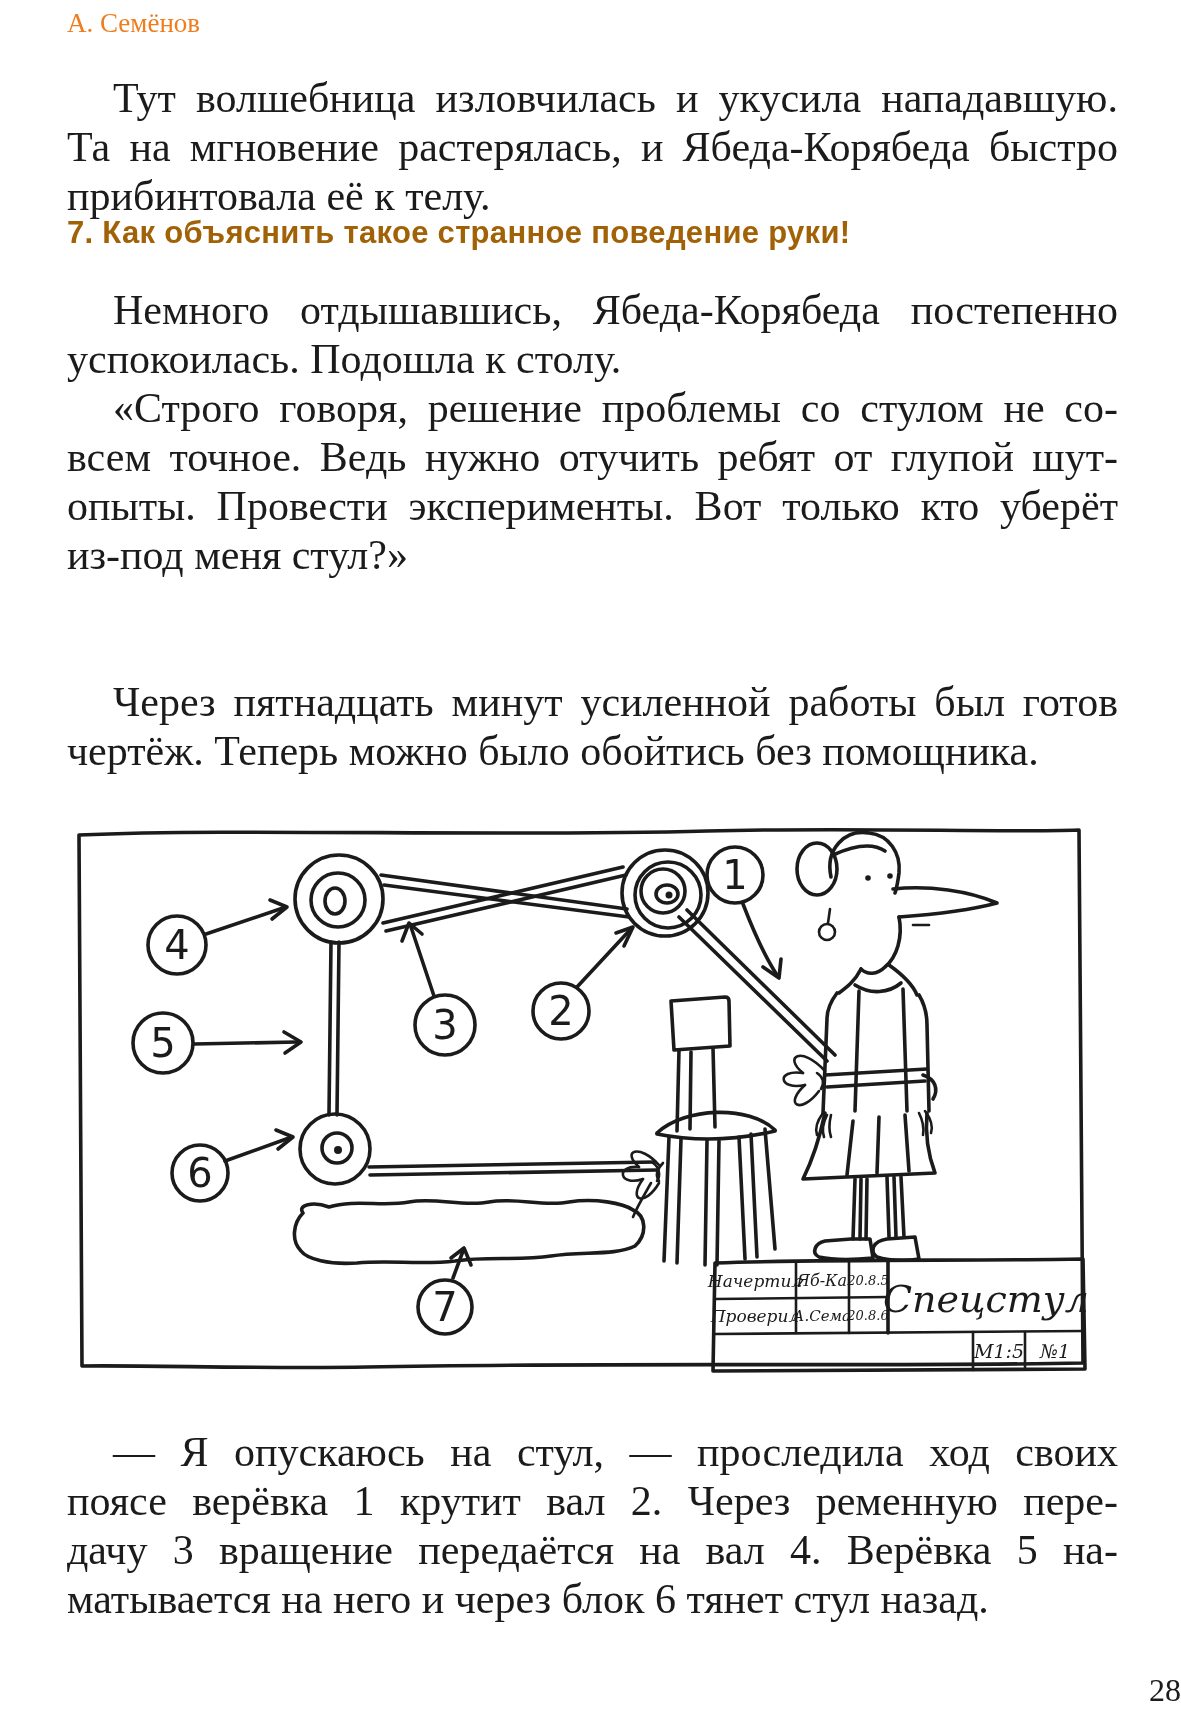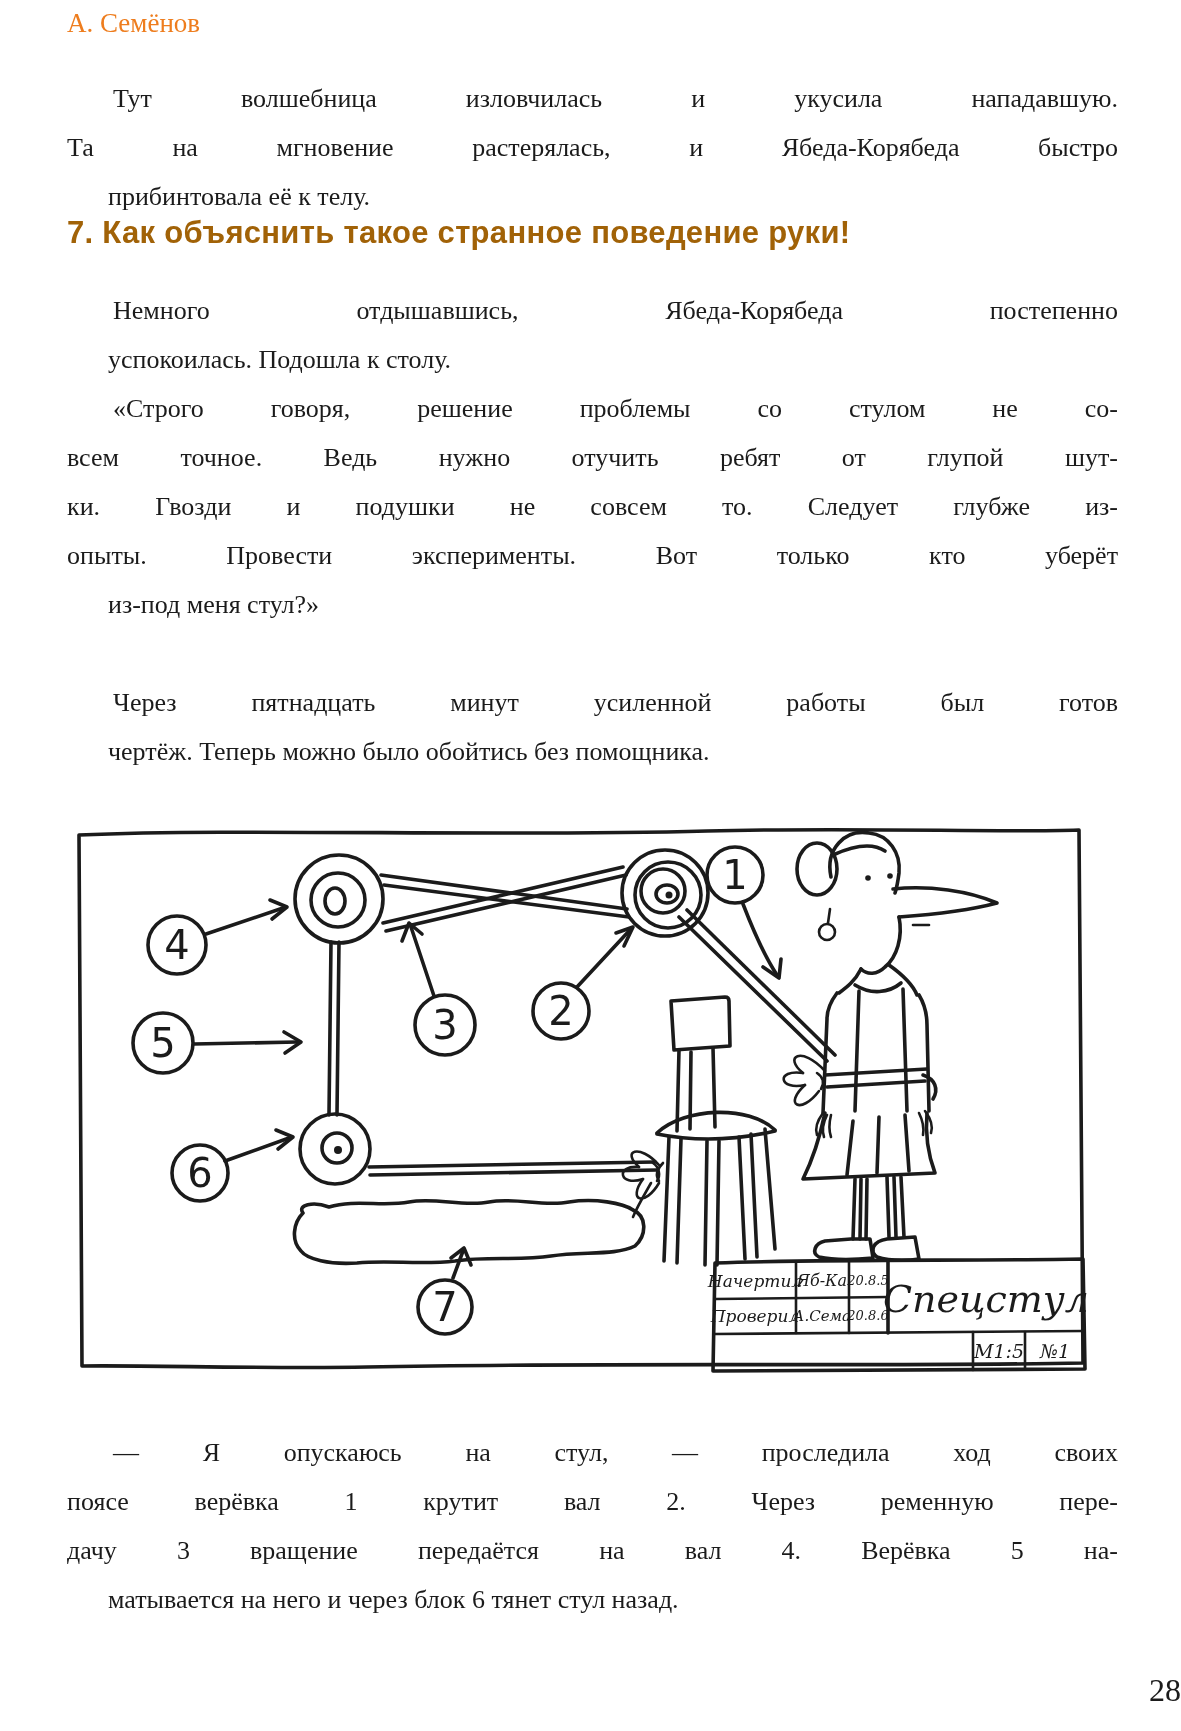--- a/index.html
+++ b/index.html
@@ -11,25 +11,25 @@
     font-family:"Liberation Serif",serif;
     color:#1b1b1b;
   }
   .author{
     position:absolute;left:67px;top:6px;
     font-size:27px;line-height:34px;
     color:#ee7d1e;
   }
   .tblock{position:absolute;left:67px;width:1051px;}
   .line{
-    font-size:26px;line-height:49px;
+    font-size:42px;line-height:49px;
     text-align:justify;text-align-last:justify;-moz-text-align-last:justify;
     white-space:normal;
   }
-  .line.last{text-align-last:left;margin-left:41px;-moz-text-align-last:left;}
+  .line.last{text-align-last:left;-moz-text-align-last:left;}
   .line.indent{text-indent:46px;}
   .heading{
     position:absolute;left:67px;top:210px;width:1051px;
     font-family:Liberation Sans, sans-serif;
     font-weight:bold;font-size:31px;line-height:46px;
     color:#a16207;text-align:left;letter-spacing:0.3px;
   }
   .figure{position:absolute;left:67px;top:815px;width:1023px;height:560px;}
   .pagenum{
     position:absolute;left:0;top:1668px;width:1181px;
@@ -58,21 +58,20 @@
   <div class="heading">7. Как объяснить такое странное поведение руки!</div>
 
   <div class="tblock" style="top:286px">
     <div class="line indent">Немного отдышавшись, Ябеда-Корябеда постепенно</div>
     <div class="line last">успокоилась. Подошла к столу.</div>
   </div>
 
   <div class="tblock" style="top:384px">
     <div class="line indent">«Строго говоря, решение проблемы со стулом не со-</div>
     <div class="line">всем точное. Ведь нужно отучить ребят от глупой шут-</div>
-    <div class="line">ки. Гвозди и подушки не совсем то. Следует глубже из-</div>
     <div class="line">опыты. Провести эксперименты. Вот только кто уберёт</div>
     <div class="line last">из-под меня стул?»</div>
   </div>
 
   <div class="tblock" style="top:678px">
     <div class="line indent">Через пятнадцать минут усиленной работы был готов</div>
     <div class="line last">чертёж. Теперь можно было обойтись без помощника.</div>
   </div>
 
   <svg class="figure" viewBox="0 0 1023 560">

